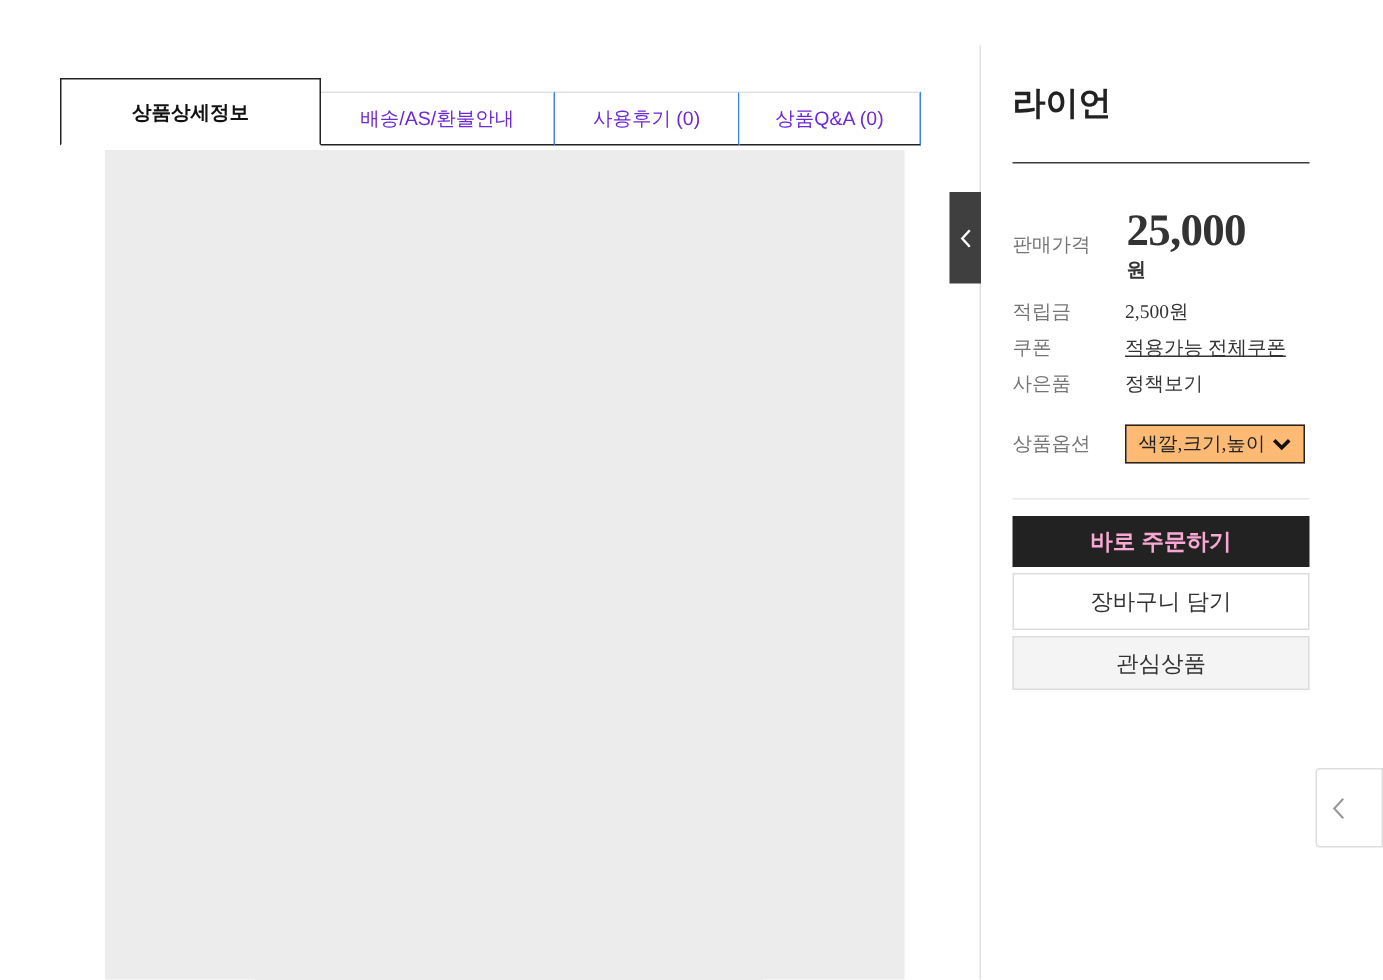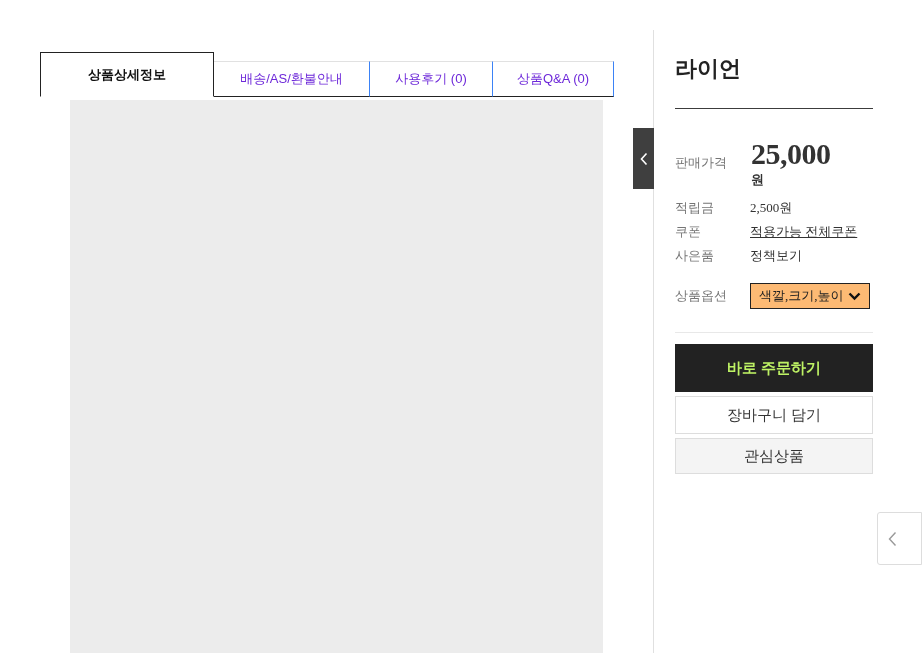--- a/index.html
+++ b/index.html
@@ -130,23 +130,23 @@
   
   .btn {
     display: block;
     width: 198px;
     font-size: 15px;
     cursor: pointer;
     font-family: inherit;
   }
   .btn-order {
     margin-top: 11px;
-    height: 48px;
+    height: 34px;
     background: #222222;
-    color: #bef264;
+    color: #f9a8d4;
     font-weight: bold;
     border: none;
   }
   .btn-cart {
     margin-top: 4px;
     height: 38px;
     background: #fff;
     color: #333;
     border: 1px solid #ddd;
   }

